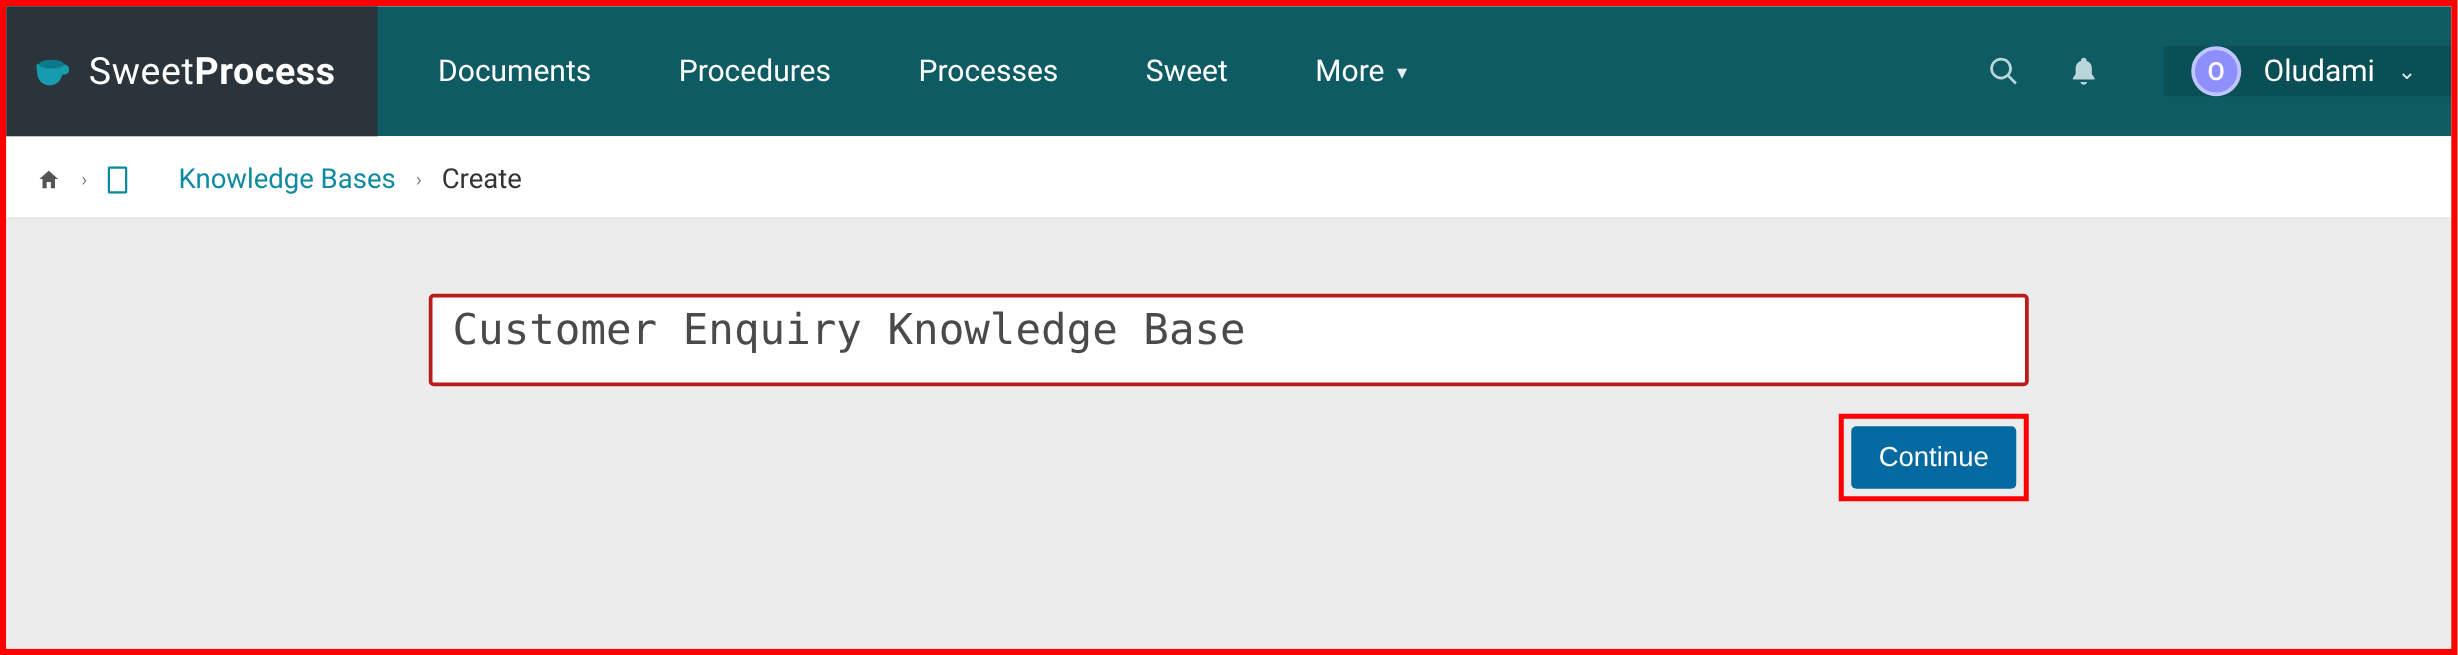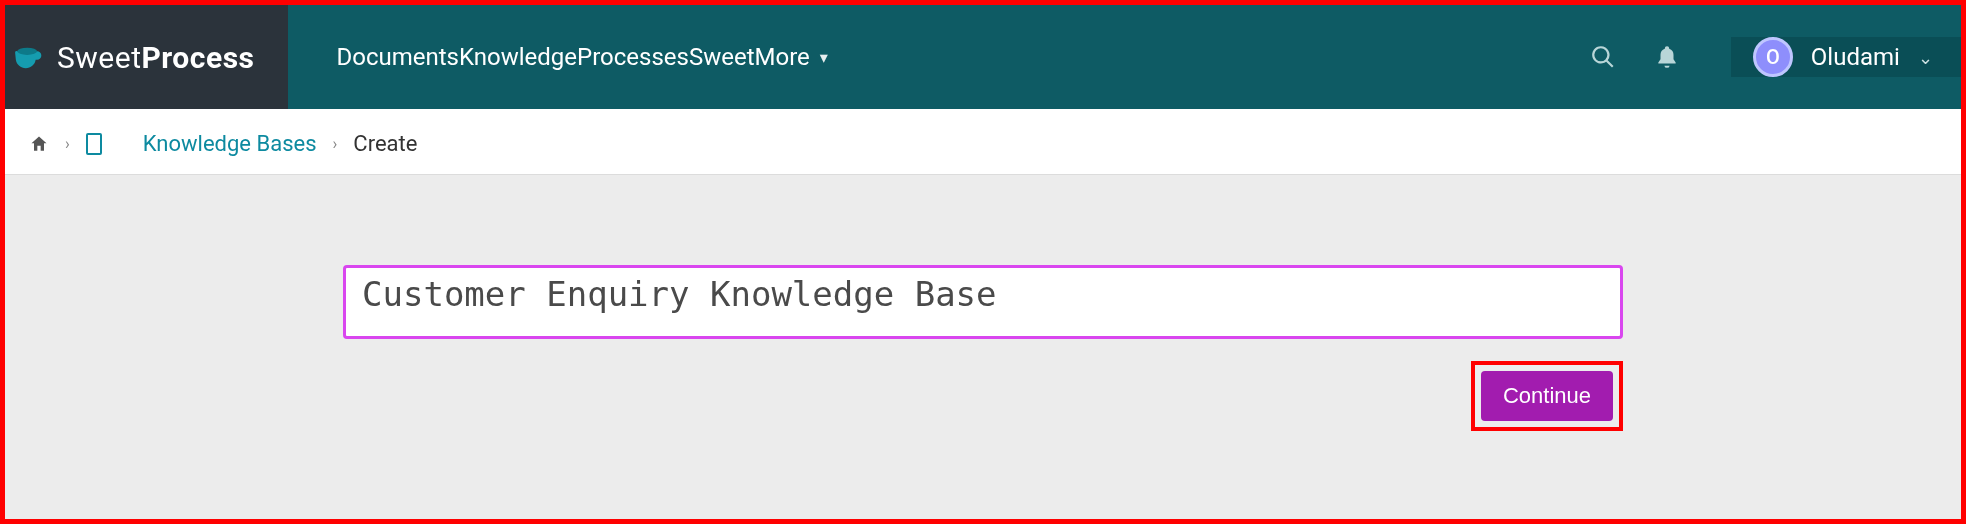--- a/index.html
+++ b/index.html
@@ -16,36 +16,37 @@
   .nav {
     display: flex;
     align-items: stretch;
     height: 104px;
     background: #0e5b64; 
   }
   .logo-cell {
     background: #2b333b;
     display: flex;
     align-items: center;
-    padding: 0 34px 0 8px;
+    padding: 0 34px 0 22px;
     gap: 10px;
   }
   .logo-cup {
     width: 34px; height: 34px;
     display: inline-flex; align-items: center; justify-content: center;
   }
   .logo-text {
     color: #fff; font-size: 30px; font-weight: 400; letter-spacing: .5px;
     white-space: nowrap;
   }
   .logo-text b { font-weight: 700; }
   
   .nav-links {
     display: flex;
     align-items: center;
+    gap: 70px;
     padding-left: 48px;
     flex: 1;
   }
   .nav-link {
     color: #ffffff;
     font-size: 24px;
     font-weight: 400;
     cursor: pointer;
     display: inline-flex;
     align-items: center;
@@ -116,39 +117,38 @@
   .form-row {
     width: 1280px;
     margin: 0 auto;
   }
   .name-input {
     width: 100%;
     height: 74px;
     font-size: 34px;
     color:#4a4a4a;
     padding: 6px 16px;
-    border: 3px solid #d946ef;
+    border: 3px solid #b91c1c;
     border-radius: 4px;
     outline: none;
     background:#fff;
     resize: none;
-    margin-top: 30px;
   }
   .action-row {
     width: 1280px;
     margin: 18px auto 0 auto;
     display:flex;
     justify-content:flex-end;
   }
   .continue-wrap{
     padding:6px;
     border:4px solid #ff0000;
   }
   .continue-btn{
-    background:#a21caf;
+    background:#0369a1;
     color:#fff;
     border:none;
     border-radius:4px;
     font-size:22px;
     padding:12px 22px;
     cursor:pointer;
   }
 </style>
 </head>
 <body>
@@ -162,21 +162,21 @@
         </svg>
     </span>
     <span class="logo-text"><span>Sweet</span><b>Process</b></span>
   </div>
 
   <div class="nav-links">
     <span class="nav-link">
         <span>Documents</span>
       </span>
     <span class="nav-link">
-        <span>Knowledge</span>
+        <span>Procedures</span>
       </span>
     <span class="nav-link">
         <span>Processes</span>
       </span>
     <span class="nav-link">
         <span>Sweet</span>
       </span>
     <span class="nav-link">
       <span>More</span>
       <span class="chev">▾</span>

